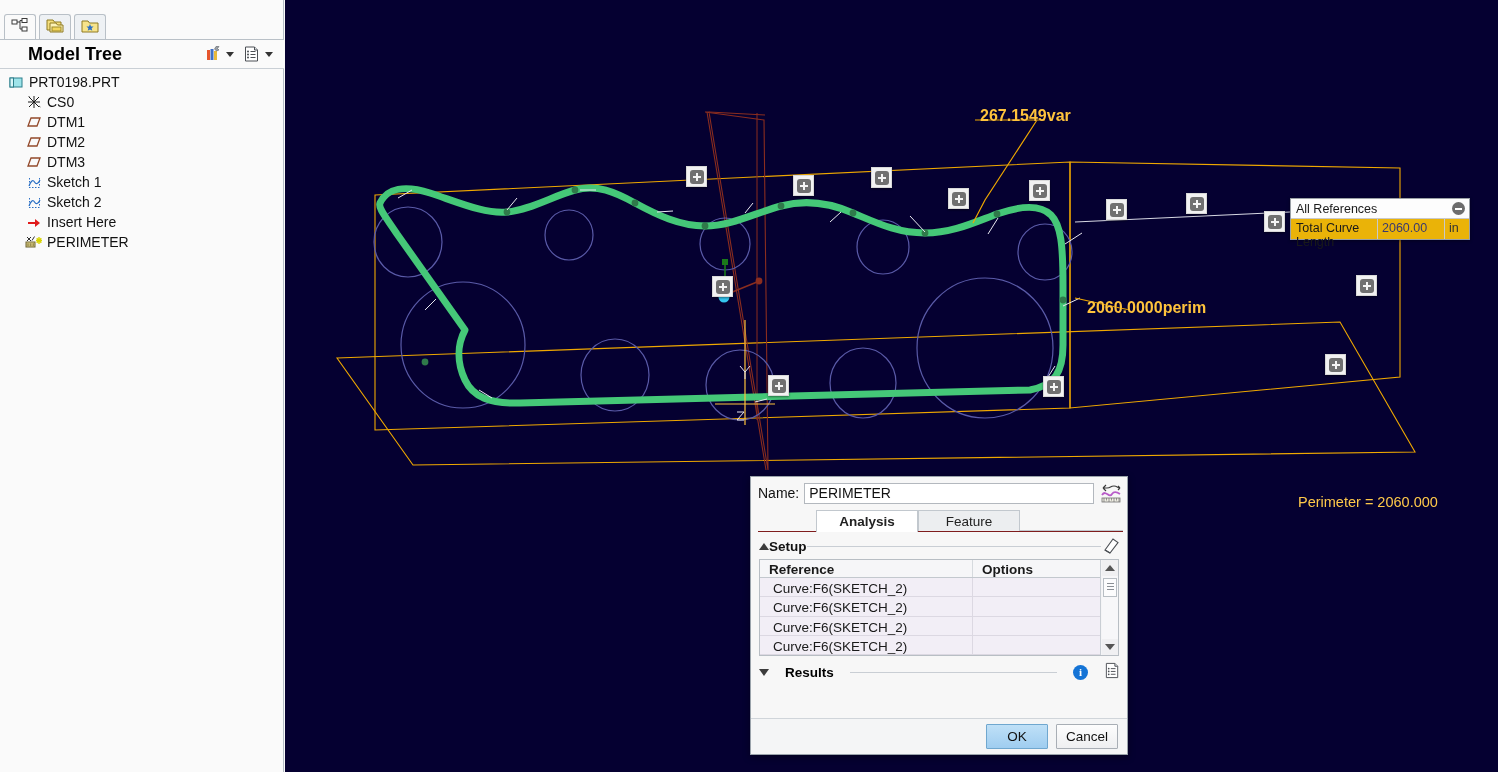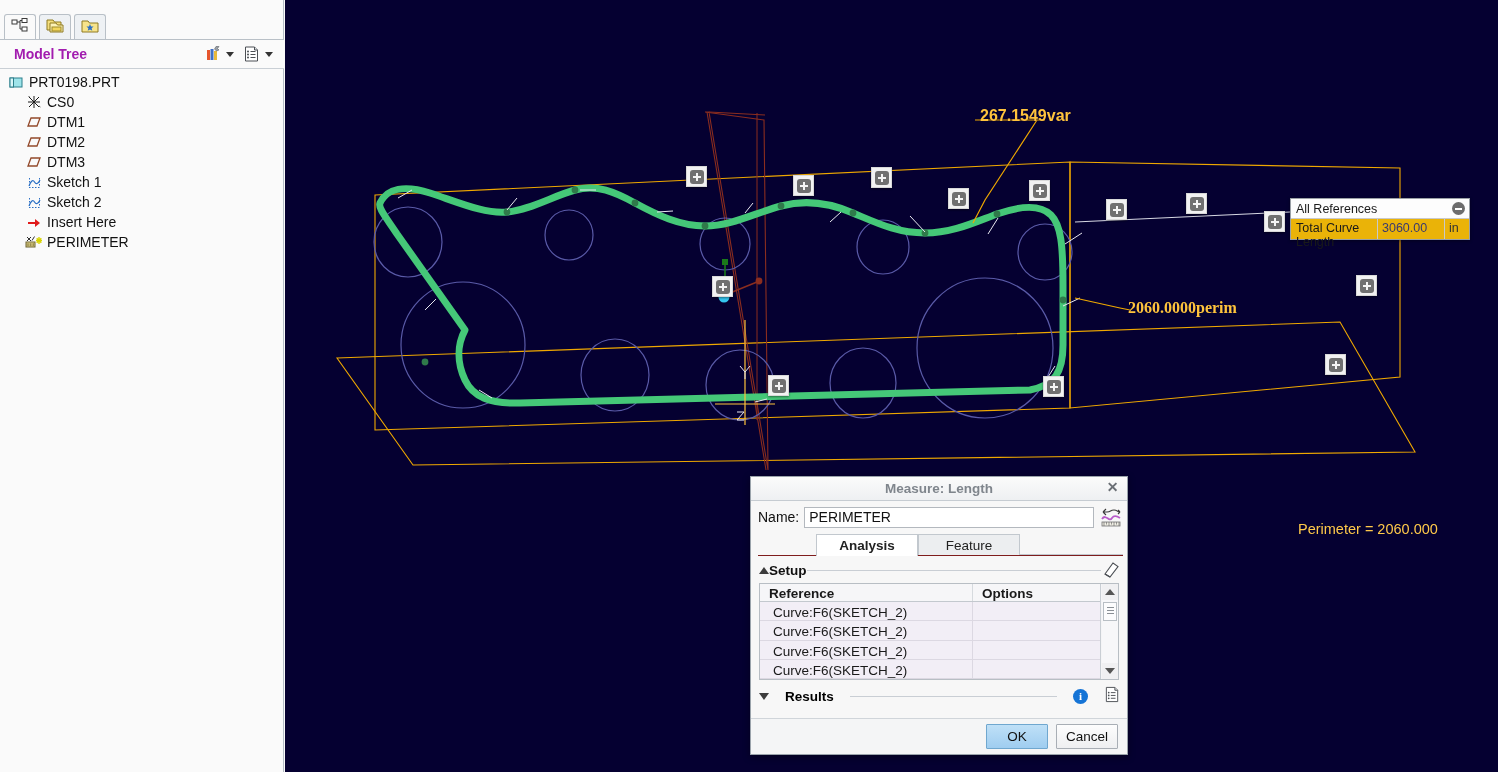--- a/index.html
+++ b/index.html
@@ -71,24 +71,24 @@
     left: 0; top: 40px;
     width: 284px;
     height: 29px;
     background: #fafafa;
     border-bottom: 1px solid #c9cfd5;
     box-sizing: border-box;
     display: flex;
     align-items: center;
   }
   .tree-header .title {
-    margin-left: 14px;
-    font-size: 14px;
+    margin-left: 28px;
+    font-size: 18px;
     font-weight: bold;
-    color: #a21caf;
+    color: #000000;
   }
   .tree-header-tools {
     position: absolute;
     right: 6px;
     display: flex;
     align-items: center;
     gap: 2px;
   }
   .th-btn {
     width: 22px; height: 22px;
@@ -773,42 +773,38 @@
         <div class="knob"></div>
       </div>
     <div class="handle" style="left:483px;  top:375px;">
         <div class="knob"></div>
       </div>
     <div class="handle" style="left:427px;  top:276px;">
         <div class="knob"></div>
       </div>
 
     <div class="vp-label" style="left:695px; top:107px;">267.1549var</div>
-    <div class="vp-label" style="left:843px; top:299px;font-family:Liberation Serif, serif;">2060.0000perim</div>
-    <div class="vp-label plain" style="left:1013px; top:521px;">Perimeter = 2060.000</div>
+    <div class="vp-label" style="left:802px; top:299px;">2060.0000perim</div>
+    <div class="vp-label plain" style="left:1013px; top:494px;">Perimeter = 2060.000</div>
   </div>
 
   <div id="ref-tooltip">
     <div class="tt-head">
       <span>All References</span>
       <span class="minus-btn"></span>
     </div>
     <div class="tt-body">
       <span class="tt-lbl">Total Curve Length</span>
-      <span class="tt-val">3060.00</span>
+      <span class="tt-val">2060.00</span>
       <span class="tt-unit">in</span>
     </div>
   </div>
 
   <div id="measure-dialog">
 
-    <div class="dlg-title">
-      <span>Measure: Length</span>
-      <span class="dlg-close">✕</span>
-    </div>
 
     <div class="name-row">
       <label>Name:</label>
       <input class="name-input" type="text" value="PERIMETER" style="">
       <span class="curve-icon-btn">
         <svg width="22" height="22" viewBox="0 0 22 22">
           <path d="M3 6 l3 -3 M3 6 l3 3 M3 6 h4 c4 0 3 -2 7 -2 c3 0 4 2 6 2" fill="none" stroke="#3a3a3a" stroke-width="1.1"></path>
           <path d="M18 4 l2 2 M18 8 l2 -2" stroke="#3a3a3a" stroke-width="1.1" fill="none"></path>
           <path d="M2 13 c4 -6 7 4 10 -1 c2 -3 5 -2 8 0" fill="none" stroke="#b85bc9" stroke-width="1.8"></path>
           <rect x="2" y="16" width="18" height="4" fill="#f0efe4" stroke="#6f6f6f" stroke-width=".8"></rect>

